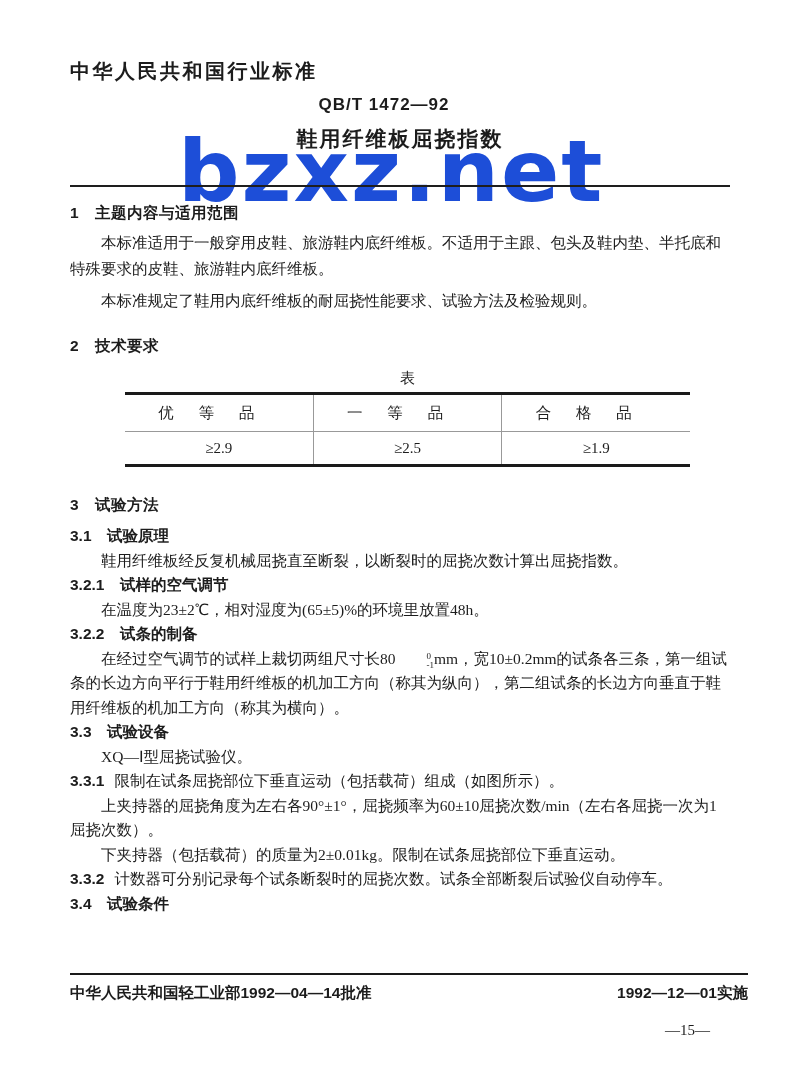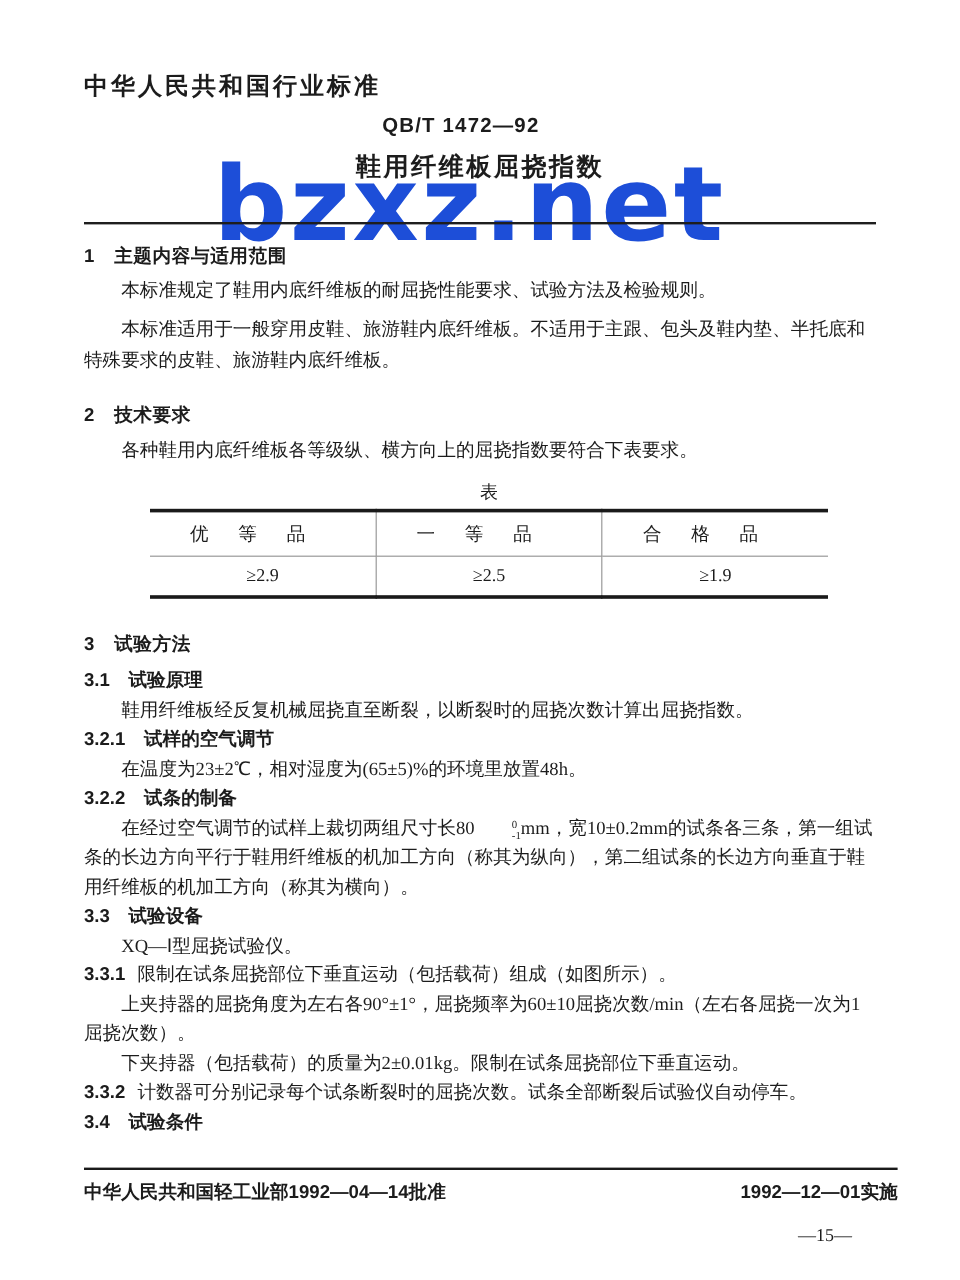--- a/index.html
+++ b/index.html
@@ -152,25 +152,24 @@
 <div class="watermark">bzxz.net</div>
 
 <div class="content">
 
   <div class="org-header">中华人民共和国行业标准</div>
   <div class="std-no">QB/T 1472—92</div>
   <div class="doc-title">鞋用纤维板屈挠指数</div>
   <hr class="head-rule">
 
   <div class="sec-heading">1　主题内容与适用范围</div>
+  <p class="body-p">本标准适用于一般穿用皮鞋、旅游鞋内底纤维板。不适用于主跟、包头及鞋内垫、半托底和特殊要求的皮鞋、旅游鞋内底纤维板。</p>
   <p class="body-p">本标准规定了鞋用内底纤维板的耐屈挠性能要求、试验方法及检验规则。</p>
-  <p class="body-p">本标准适用于一般穿用皮鞋、旅游鞋内底纤维板。不适用于主跟、包头及鞋内垫、半托底和特殊要求的皮鞋、旅游鞋内底纤维板。</p>
 
   <div class="sec-heading sec2-heading">2　技术要求</div>
-  <p class="body-p">各种鞋用内底纤维板各等级纵、横方向上的屈挠指数要符合下表要求。</p>
 
   <div class="tbl-caption">表</div>
   <table class="grade-table">
     <tbody>
         <tr>
       <th>优等品</th>
       <th>一等品</th>
       <th>合格品</th>
     </tr>
     <tr>

